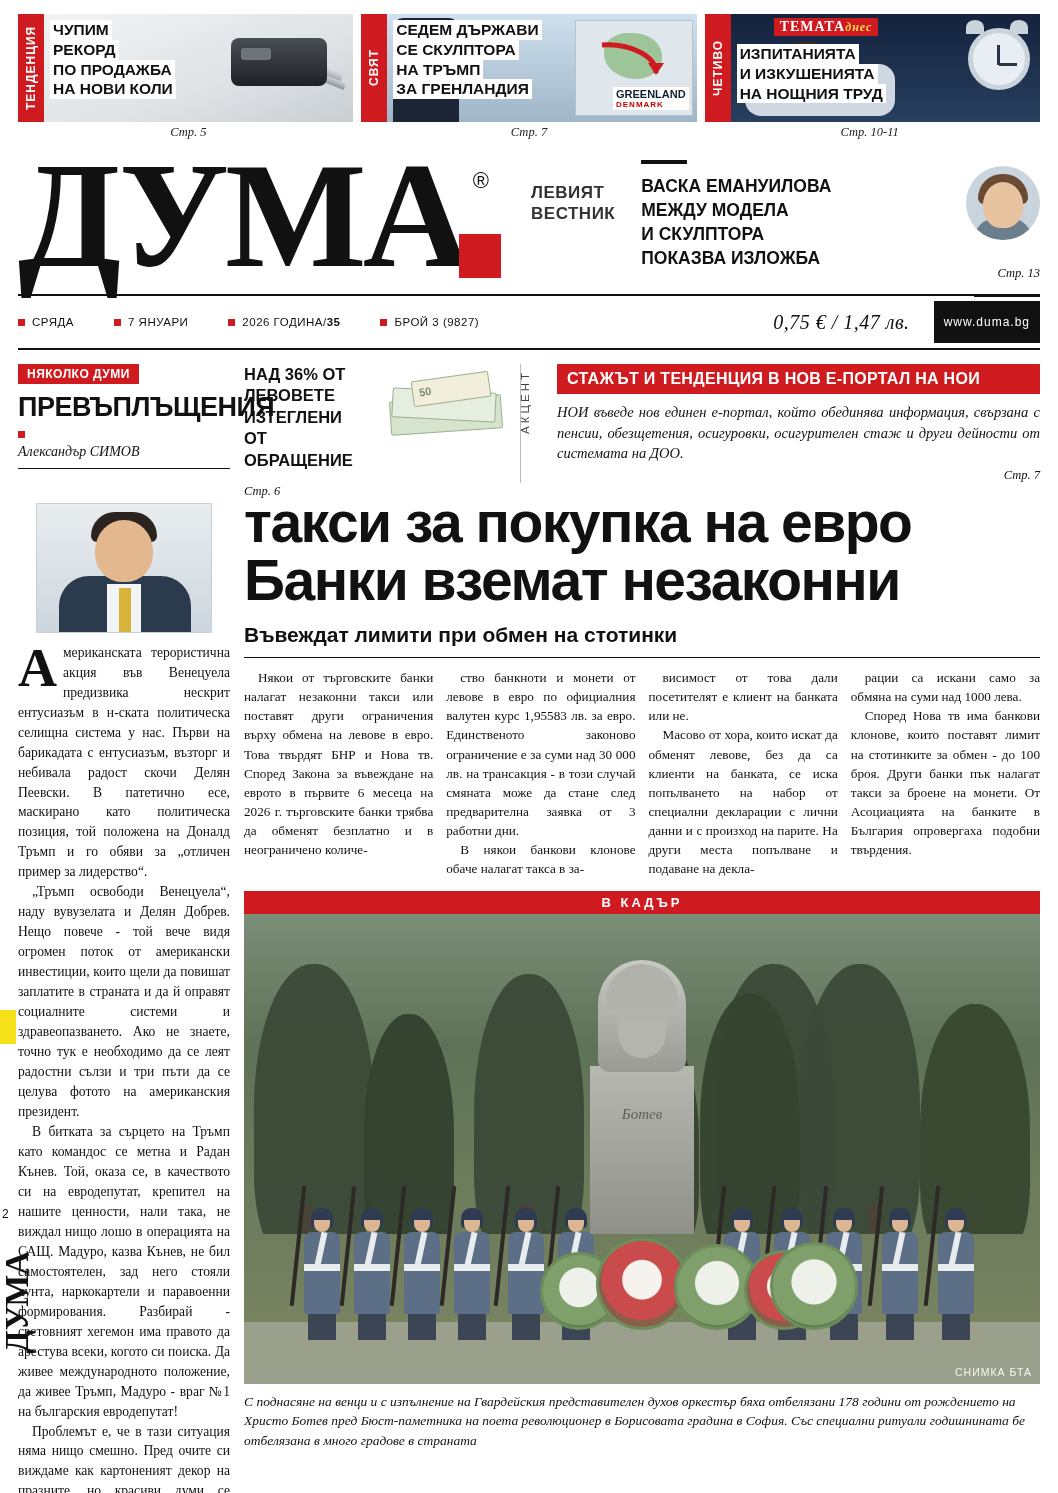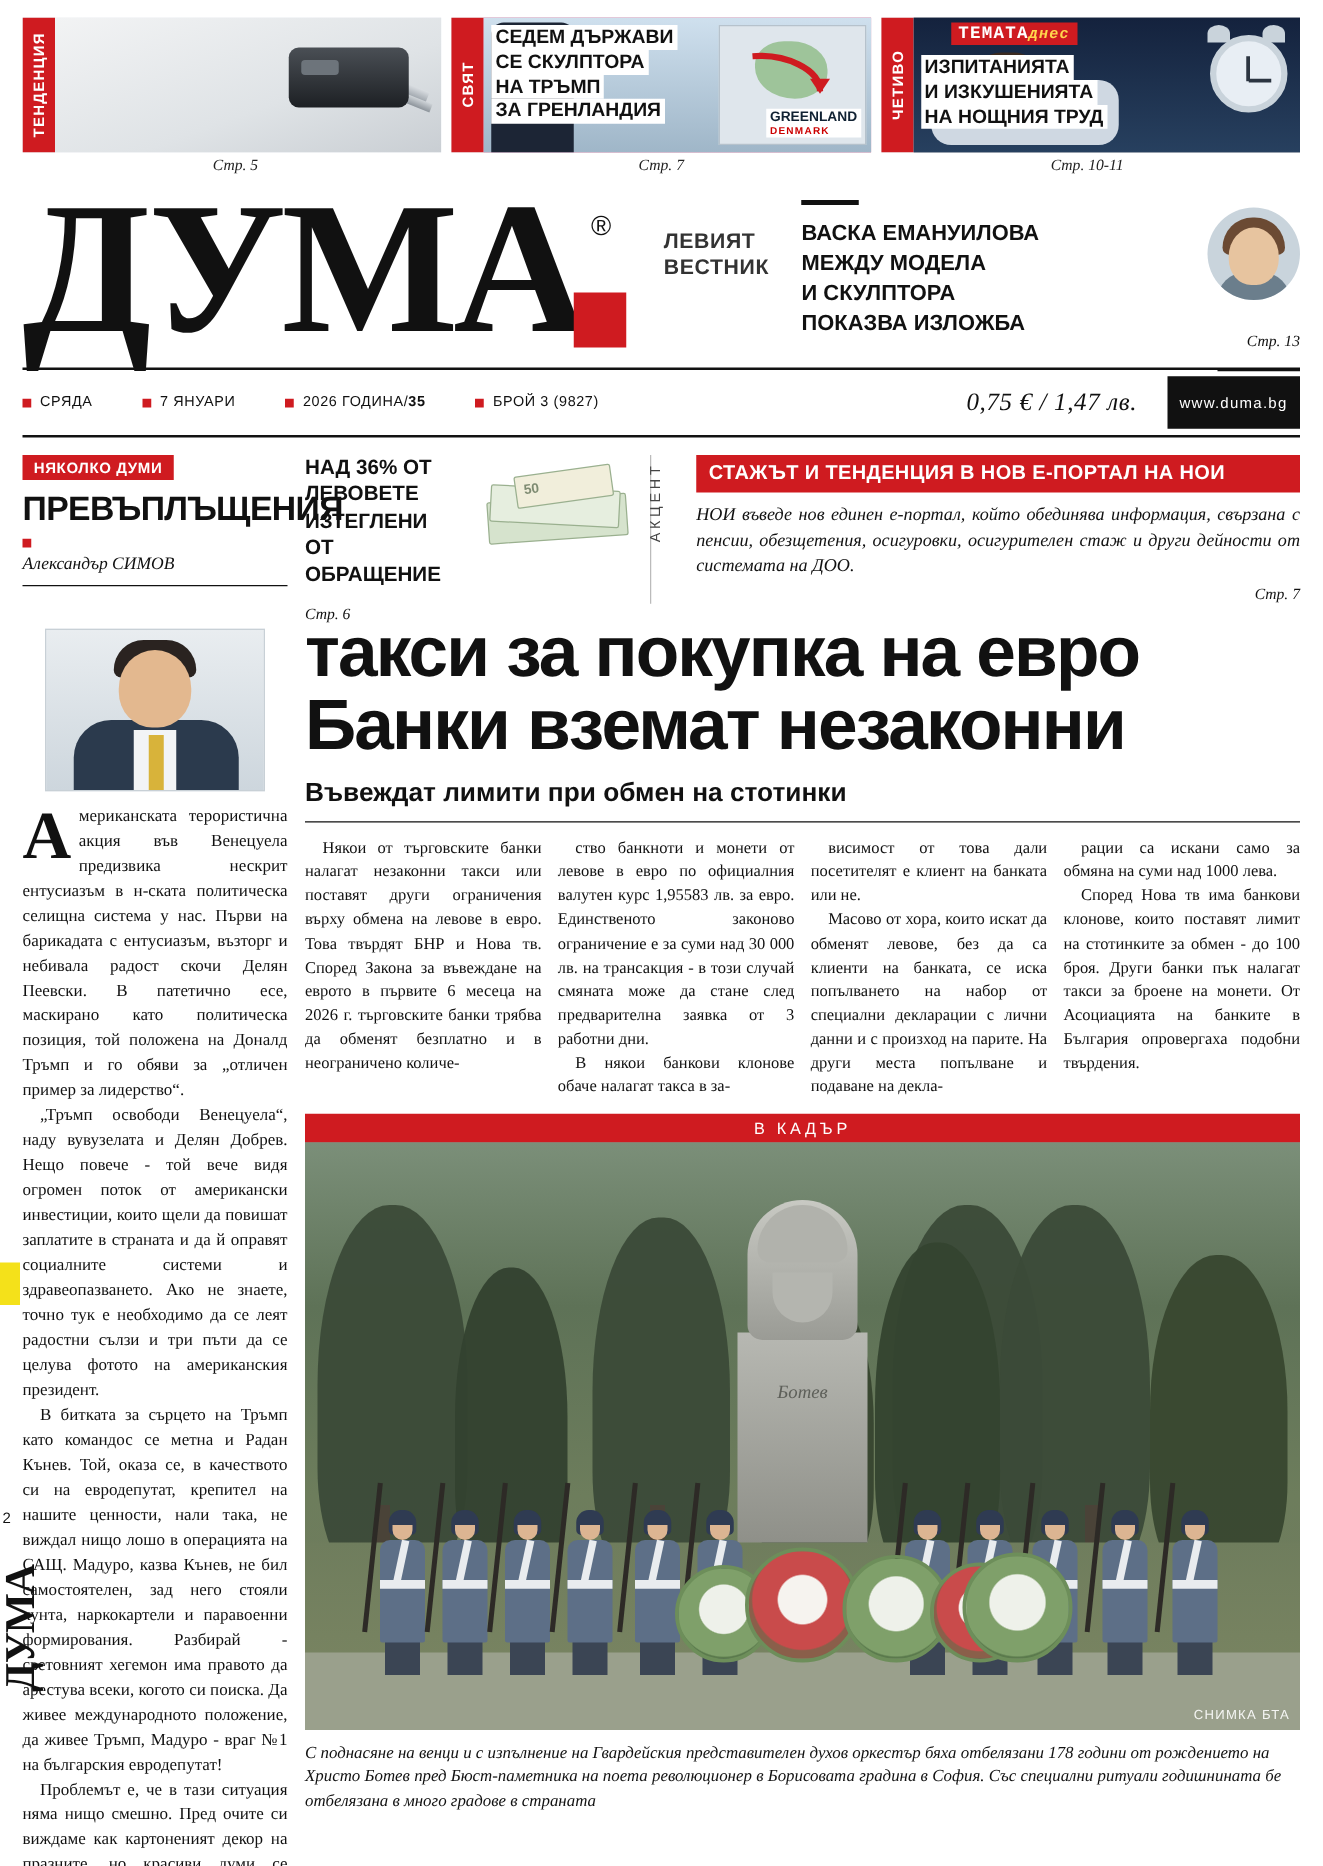--- a/index.html
+++ b/index.html
@@ -57,21 +57,21 @@
   .an-bed { position:absolute; inset:0; background:linear-gradient(180deg,#14223d,#27405f); }
   .an-pillow { position:absolute; left:14px; bottom:6px; width:150px; height:52px; background:#cfd8e2; border-radius:16px; }
   .an-head { position:absolute; left:52px; bottom:36px; width:46px; height:40px; background:#e9c3a0; border-radius:50%; }
   .an-hair { position:absolute; left:48px; bottom:58px; width:54px; height:22px; background:#3b2a20; border-radius:26px 26px 0 0; }
   .an-clock { position:absolute; right:10px; top:14px; width:62px; height:62px; border-radius:50%; background:#e8eef4; border:5px solid #c9d3db; }
   .an-clock:before, .an-clock:after { content:""; position:absolute; background:#2b3440; }
   .an-clock:before { left:50%; top:12px; width:3px; height:20px; margin-left:-1.5px; }
   .an-clock:after { left:50%; top:30px; width:18px; height:3px; }
   .an-bell { position:absolute; width:18px; height:14px; background:#c9d3db; border-radius:50% 50% 0 0; top:6px; }
   .an-bell.l { right:56px; } .an-bell.r { right:12px; }
-  .tema-badge { position:absolute; left:30px; top:4px; background:#cf1b20; color:#fff; font-family:Liberation Mono, monospace; font-weight:bold; font-size:14px; padding:1px 6px; letter-spacing:1px; z-index:4;}
+  .tema-badge { position:absolute; left:43px; top:4px; background:#cf1b20; color:#fff; font-family:Liberation Serif, serif; font-weight:bold; font-size:14px; padding:1px 6px; letter-spacing:1px; z-index:4;}
   .tema-badge em { color:#ffd84d; font-size:12px; font-style:italic; }
 
   .page-refs { display:flex; gap:0; margin-top:3px; }
   .page-refs div { flex:1; text-align:center; font-style:italic; font-size:12.5px; color:#222; }
 
   
   .masthead { display:flex; align-items:flex-start; padding-top:6px; position:relative; }
   .logo-wrap { position:relative; }
   .logo {
     font-family:"Liberation Serif", serif; font-weight:bold;
@@ -149,21 +149,21 @@
 
   
   .main-head { font-family:"Liberation Sans", sans-serif; font-weight:bold; font-size:57px; line-height:1.02; letter-spacing:-1.5px; color:#111; }
   .main-sub { font-family:"Liberation Sans", sans-serif; font-weight:bold; font-size:21px; margin-top:14px; color:#111; border-bottom:1px solid #111; padding-bottom:10px; }
 
   .cols4 { display:flex; gap:13px; margin-top:10px; font-size:13.2px; line-height:1.45; text-align:justify; }
   .cols4 .c { flex:1; }
   .cols4 p { margin:0; text-indent:14px; }
   .cols4 p.first { text-indent:14px; }
 
-  .kadur { background:#cf1b20; color:#fff; text-align:center; font-family:"Liberation Sans",sans-serif; font-weight:normal; font-size:13px; letter-spacing:3px; padding:4px 0; margin-top:12px; }
+  .kadur { background:#cf1b20; color:#fff; text-align:center; font-family:"Liberation Sans",sans-serif; font-weight:bold; font-size:13px; letter-spacing:3px; padding:4px 0; margin-top:12px; }
 
   .photo-big { position:relative; width:100%; height:470px; overflow:hidden; background:#4e5b46; }
   .pb-sky { position:absolute; inset:0; background:linear-gradient(180deg,#7b8f79 0%, #5e7257 28%, #6d7d5c 60%, #717a5f 100%); }
   .tree { position:absolute; bottom:120px; background:#3b4a38; border-radius:48% 48% 30% 30%; opacity:.95; }
   .trunk { position:absolute; background:#4a4338; }
   .pb-ground { position:absolute; left:0; bottom:0; width:100%; height:150px; background:linear-gradient(180deg,#6f7d5d,#7d8763); }
   .pb-path { position:absolute; left:0; bottom:0; width:100%; height:62px; background:#9aa08c; }
   .pedestal { position:absolute; left:50%; margin-left:-52px; bottom:150px; width:104px; height:168px; background:linear-gradient(180deg,#b7b8b2,#8f9089); }
   .pedestal:after { content:"Ботев"; position:absolute; left:0; right:0; top:40px; text-align:center; font-family:"Liberation Serif",serif; font-style:italic; font-size:15px; color:#5d5f59; }
   .bust { position:absolute; left:50%; margin-left:-44px; bottom:312px; width:88px; height:112px; background:linear-gradient(180deg,#c8c9c3,#9a9b95); border-radius:44px 44px 12px 12px; }
@@ -191,20 +191,26 @@
   <div class="teasers">
 
     <div class="teaser">
       <div class="tag">ТЕНДЕНЦИЯ</div>
       <div class="body">
         <div class="art art-key">
           <div class="key-blade"></div>
             <div class="key-blade2"></div>
             <div class="key-head"></div>
         </div>
+        <div class="headline">
+          <span>ЧУПИМ</span>
+          <span>РЕКОРД</span>
+          <span>ПО ПРОДАЖБА</span>
+          <span>НА НОВИ КОЛИ</span>
+        </div>
       </div>
     </div>
 
     <div class="teaser">
       <div class="tag">СВЯТ</div>
       <div class="body">
         <div class="art art-world">
           <div class="aw-sky"></div>
           <div class="aw-person">
               <div class="aw-face"></div>

